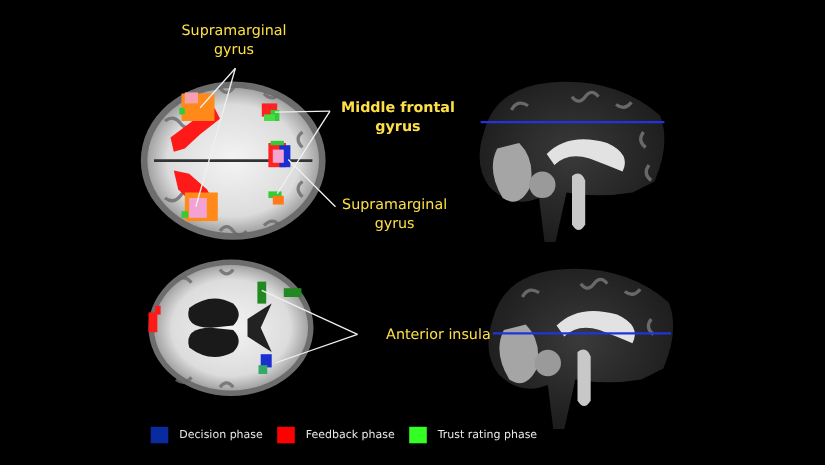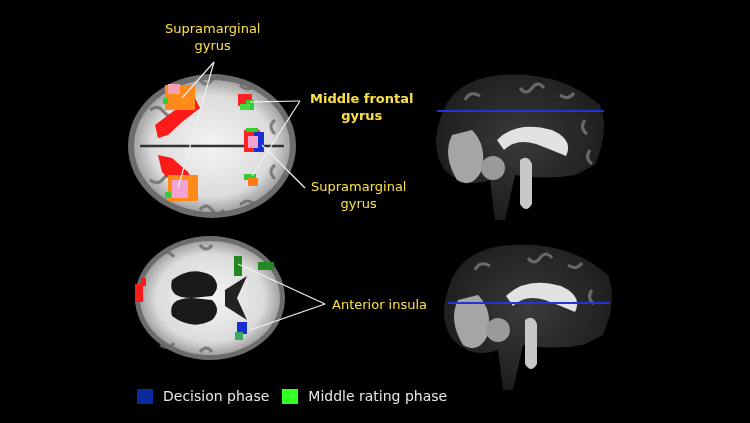--- a/index.html
+++ b/index.html
@@ -1,19 +1,19 @@
 <!DOCTYPE html>
 <html><head>
 <meta charset="utf-8">
 <style>
   html,body{margin:0;padding:0;background:#000;}
   body{width:750px;height:423px;position:relative;overflow:hidden;font-family:"DejaVu Sans",sans-serif;color:#fff;}
   .label{position:absolute;color:#fde047;font-size:13px;line-height:17px;text-align:center;white-space:nowrap;}
   svg{position:absolute;left:0;top:0;}
-  .legend{position:absolute;left:137px;top:388px;display:flex;align-items:flex-end;font-size:14px;color:#e8e8e8;}
+  .legend{position:absolute;left:137px;top:388px;display:flex;align-items:flex-end;font-size:10px;color:#e8e8e8;}
   .legend .sw{width:16px;height:15px;margin-right:10px;display:inline-block;}
   .legend .item{display:flex;align-items:center;margin-right:13px;}
 </style>
 </head>
 <body>
 
 <svg width="750" height="423" viewBox="0 0 750 423">
   <defs>
     <radialGradient id="wm" cx="50%" cy="50%" r="55%">
       <stop offset="0%" stop-color="#f4f4f4"></stop>
@@ -132,24 +132,28 @@
 <div class="label" style="left:310px;top:90px;font-weight:bold;">
   <div>Middle frontal</div>
   <div>gyrus</div>
 </div>
 
 <div class="label" style="left:311px;top:178px;">
   <div>Supramarginal</div>
   <div>gyrus</div>
 </div>
 
-<div class="label" style="left:332px;top:296px;">Anterior insula</div>
+<div class="label" style="left:351px;top:296px;">Anterior insula</div>
 
 <div class="legend">
   <div class="item">
     <span class="sw" style="background:#0a2aa0"></span>
     <span>Decision phase</span>
   </div>
   <div class="item">
+    <span class="sw" style="background:#ff0000"></span>
+    <span>Feedback phase</span>
+  </div>
+  <div class="item">
     <span class="sw" style="background:#33ff22"></span>
-    <span>Middle rating phase</span>
+    <span>Trust rating phase</span>
   </div>
 </div>
 
 </body></html>

